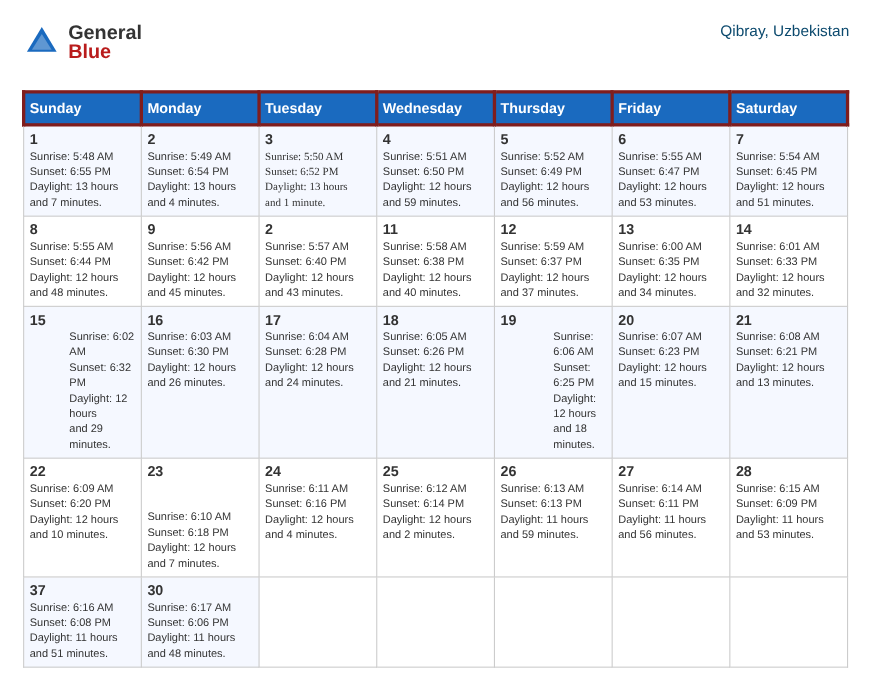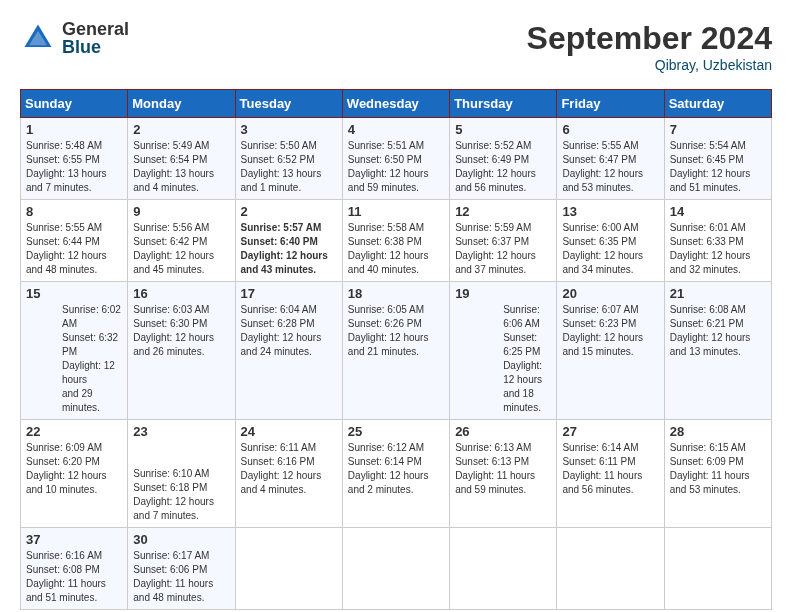--- a/index.html
+++ b/index.html
@@ -7,36 +7,36 @@
       font-family: Arial, sans-serif;
       background: #fff;
       width: 792px;
       min-height: 612px;
       padding: 20px;
     }
     .header {
       display: flex;
       justify-content: space-between;
       align-items: flex-start;
-      margin-bottom: 16px;
+      margin-bottom: 26px;
     }
     .logo {
       display: flex;
       align-items: center;
       gap: 6px;
     }
     .logo-text {
       display: flex;
       flex-direction: column;
       font-size: 18px;
       font-weight: bold;
       line-height: 1;
     }
     .logo-text .general { color: #333; }
-    .logo-text .blue { color: #0c4a6e; }
+    .logo-text .blue { color: #b91c1c; }
     .logo-icon {
       width: 36px;
       height: 36px;
     }
     .title-block {
       text-align: right;
     }
     .month-title {
       font-size: 32px;
       font-weight: bold;
@@ -51,21 +51,21 @@
       border-collapse: collapse;
       table-layout: fixed;
     }
     thead tr th {
       background: #1a6abf;
       color: #fff;
       font-size: 13px;
       font-weight: bold;
       padding: 6px 4px;
       text-align: left;
-      border: 1px solid #7f1d1d;
+      border: 3px solid #7f1d1d;
     }
     tbody tr td {
       border: 1px solid #ccc;
       vertical-align: top;
       padding: 4px 5px;
       font-size: 10.5px;
       color: #333;
       height: 80px;
       background: #fff;
     }
@@ -98,21 +98,20 @@
     <svg class="logo-icon" viewBox="0 0 40 40">
       <polygon points="20,5 35,30 5,30" fill="#1a6abf"></polygon>
       <polygon points="20,12 30,28 10,28" fill="#fff" opacity="0.3"></polygon>
     </svg>
     <div class="logo-text">
       <span class="general">General</span>
       <span class="blue">Blue</span>
     </div>
   </div>
   <div class="title-block">
-    <div class="month-title">September 2024</div>
     <div class="location">Qibray, Uzbekistan</div>
   </div>
 </div>
 
 <table>
   <thead>
     <tr>
     <th>Sunday</th>
         <th>Monday</th>
         <th>Tuesday</th>
@@ -133,21 +132,21 @@
         </td>
         <td>
           <span class="day-num">2</span>
           <div class="day-info" style="white-space: pre-line;">Sunrise: 5:49 AM
 Sunset: 6:54 PM
 Daylight: 13 hours
 and 4 minutes.</div>
         </td>
         <td>
           <span class="day-num">3</span>
-          <div class="day-info" style="white-space: pre-line;">Sunrise: 5:50 AM
+          <div class="day-info" style="white-space: pre-line; font-family: Liberation Serif, serif;">Sunrise: 5:50 AM
 Sunset: 6:52 PM
 Daylight: 13 hours
 and 1 minute.</div>
         </td>
         <td>
           <span class="day-num">4</span>
           <div class="day-info" style="white-space: pre-line;">Sunrise: 5:51 AM
 Sunset: 6:50 PM
 Daylight: 12 hours
 and 59 minutes.</div>
@@ -184,21 +183,21 @@
         </td>
         <td>
           <span class="day-num">9</span>
           <div class="day-info" style="white-space: pre-line;">Sunrise: 5:56 AM
 Sunset: 6:42 PM
 Daylight: 12 hours
 and 45 minutes.</div>
         </td>
         <td>
           <span class="day-num">2</span>
-          <div class="day-info" style="white-space: pre-line; font-weight: bold;">Sunrise: 5:57 AM
+          <div class="day-info" style="white-space: pre-line;">Sunrise: 5:57 AM
 Sunset: 6:40 PM
 Daylight: 12 hours
 and 43 minutes.</div>
         </td>
         <td>
           <span class="day-num">11</span>
           <div class="day-info" style="white-space: pre-line;">Sunrise: 5:58 AM
 Sunset: 6:38 PM
 Daylight: 12 hours
 and 40 minutes.</div>

